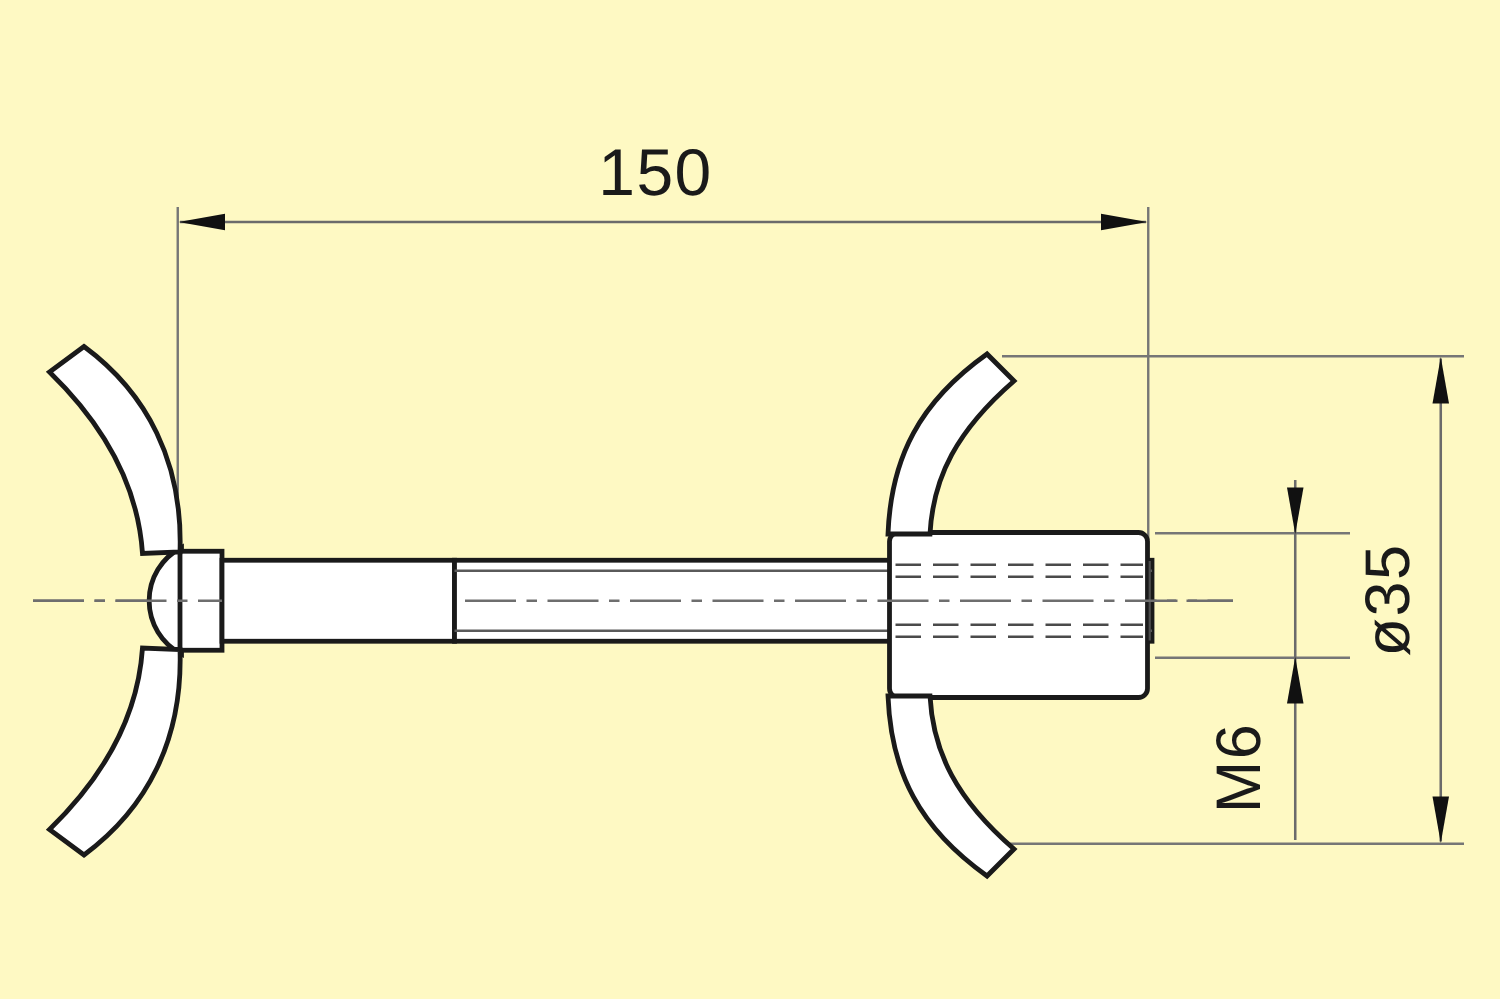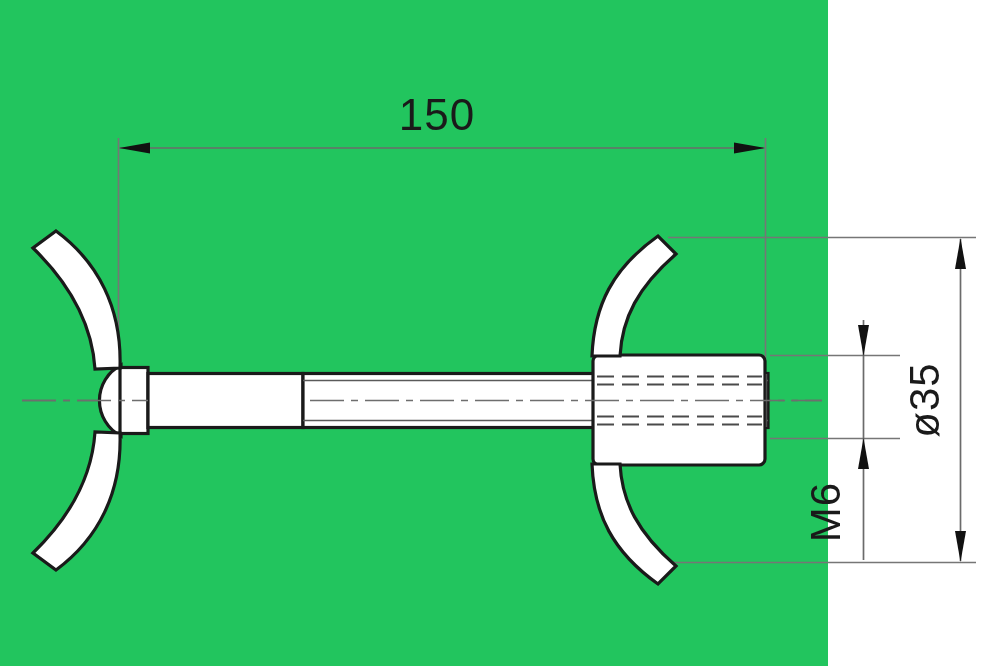--- a/index.html
+++ b/index.html
@@ -8,23 +8,23 @@
     background: #ffffff;
   }
   body {
     width: 1000px;
     height: 666px;
     font-family: "Liberation Sans", sans-serif;
     overflow: hidden;
   }
   #drawing-root {
     position: relative;
-    width: 828px;
+    width: 1000px;
     height: 666px;
-    background: #22c55e;
+    background: #fef9c3;
   }
   svg#technical-drawing {
     display: block;
     width: 1000px;
     height: 666px;
   }
   .part-outline {
     fill: #ffffff;
     stroke: #1a1a1a;
     stroke-width: 3.2;

